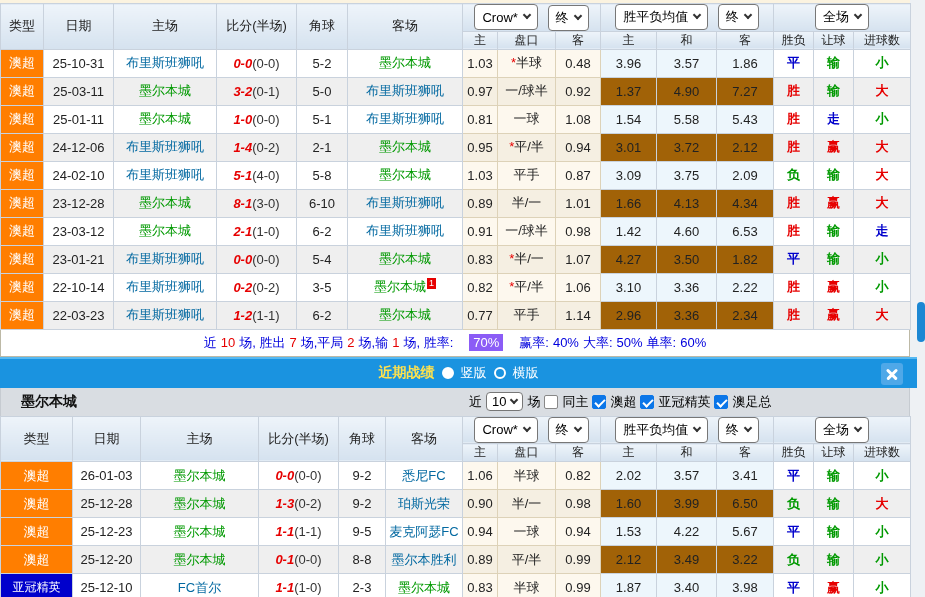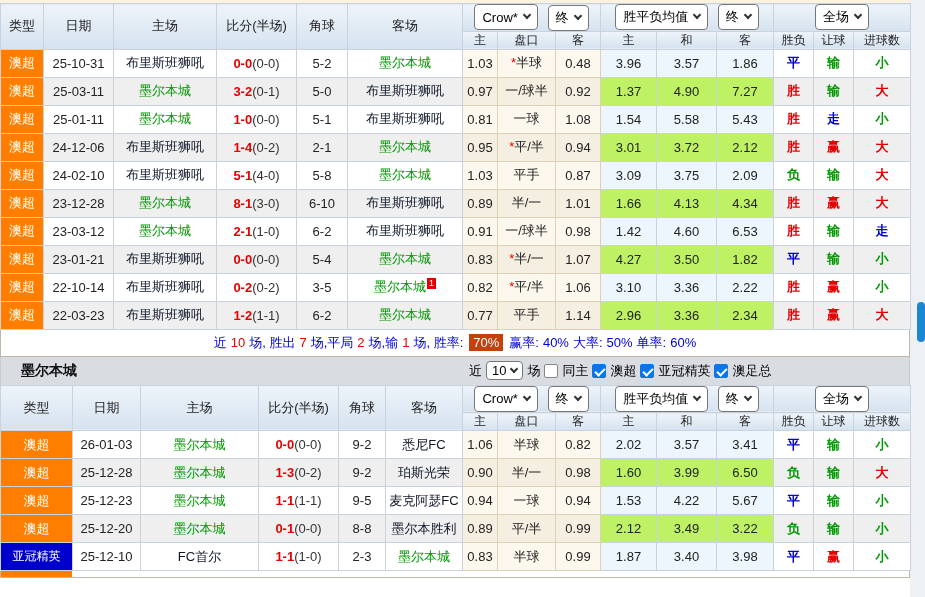--- a/index.html
+++ b/index.html
@@ -17,47 +17,47 @@
   .hdr-main th { height:26px; }
   .hdr-sub th { height:18px; font-size:12px; }
   #t2 .hdr-main th { height:22px; }
   #t2 .hdr-sub th { height:17px; }
   tbody td { height:28px; }
   tr.r-odd td { background:#fff; }
   tr.r-even td { background:#efefef; }
   tr.r-odd td.cell-odds { background:#fdf8ee; border-color:#ddd2b8; }
   tr.r-even td.cell-odds { background:#f5efe2; border-color:#ddd2b8; }
   tr.r-odd td.cell-avg { background:#edf6fc; }
-  tr.r-even td.cell-avg { background:#bef264; }
+  tr.r-even td.cell-avg { background:#a16207; }
   td.cell-type { color:#fff; font-size:13px; }
   td.lg-orange { background:#ff7e00 !important; }
   td.lg-blue { background:#0000cc !important; font-size:12px; }
   .c-green { color:#009900; }
-  .c-dark { color:#0f172a; }
+  .c-dark { color:#0369a1; }
   .c-red { color:#e60000; }
   .c-blue { color:#0000cc; }
   .res { font-weight:bold; }
-  .sc { color:#e60000; font-weight:bold; }
+  .sc { color:#e60000; font-weight:bold;font-style:italic; }
   .half { color:#333; }
   .star { color:#e60000; }
   .tag { display:inline-block; background:#e60000; color:#fff; font-size:9px; line-height:11px;
          padding:0 2px; vertical-align:top; margin-left:1px; }
   .tag:empty { display:none; }
 
   .pill { display:inline-flex; align-items:center; justify-content:center; background:#fff;
           border:1px solid #777; border-radius:4px; height:20px; padding:12px 7px; font-size:13px;
           color:#000; margin:0 3px; cursor:pointer; }
   .chev { width:6px; height:6px; border-right:2px solid #333; border-bottom:2px solid #333;
           transform:rotate(45deg); display:inline-block; margin-left:6px; margin-top:-4px; }
 
   .summary-row { width:910px; height:27px; border:1px solid #bdb9a6; border-top:none;
     background:#fff; display:flex; align-items:center; justify-content:center;
     font-size:13px; color:#0000dd; gap:4px; }
   .summary-row .num { color:#e60000; }
-  .badge-rate { background:#c2410c; color:#fff; padding:1px 4px; margin:0 2px; }
+  .badge-rate { background:#8b5cf6; color:#fff; padding:1px 4px; margin:0 12px; }
 
   .panel-bar { width:917px; height:31px; background:#1a93e0; border-top:2px solid #56b9f2;
     position:relative; display:flex; align-items:center; justify-content:center; gap:7px; }
   .panel-title { color:#ffe24d; font-weight:bold; font-size:14px; }
   .radio { width:12px; height:12px; border-radius:50%; border:2px solid #fff; display:inline-block; cursor:pointer; }
   .radio.sel { background:#fff; }
   .radio-label { color:#fff; font-size:13px; }
   .close-btn { position:absolute; right:14px; top:4px; width:22px; height:22px; background:#4fa8e8;
     border-radius:3px; cursor:pointer; }
   .close-btn::before, .close-btn::after { content:""; position:absolute; left:4px; top:10px;
@@ -344,20 +344,28 @@
       <span>场, 胜率:</span>
       <span class="badge-rate">70%</span>
       <span>赢率:</span>
       <span>40%</span>
       <span>大率:</span>
       <span>50%</span>
       <span>单率:</span>
       <span>60%</span>
     </div>
 
+    <div class="panel-bar">
+      <span class="panel-title">近期战绩</span>
+      <span class="radio sel"></span>
+      <span class="radio-label">竖版</span>
+      <span class="radio"></span>
+      <span class="radio-label">横版</span>
+      <span class="close-btn"></span>
+    </div>
 
     <div class="section-row">
       <span class="section-title">墨尔本城</span>
       <span class="section-controls">
         <span>近</span>
         <span class="mini-select">
             <span>10</span>
             <i class="chev"></i>
           </span>
         <span>场</span>

